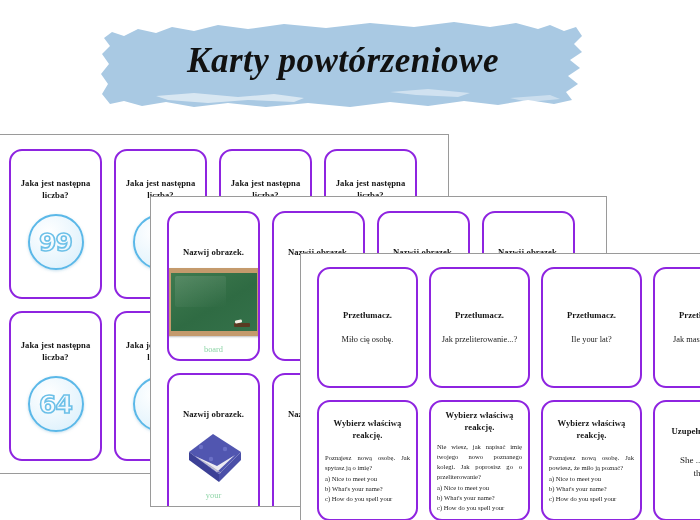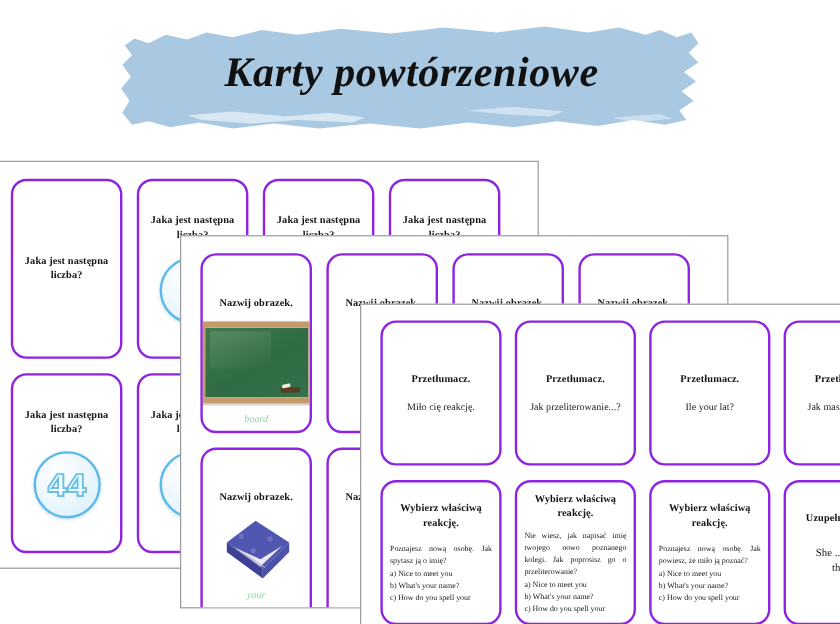--- a/index.html
+++ b/index.html
@@ -48,21 +48,21 @@
     display:flex;align-items:center;justify-content:center;
     box-shadow:0 1px 3px rgba(90,160,200,.35);
   }
   .bubble span{
     font-family:"DejaVu Sans", sans-serif;font-weight:700;font-size:25px;
     color:transparent;-webkit-text-stroke:1.6px #6cc0e8;
     letter-spacing:-1px;line-height:1;
   }
 
   
-  .pic-label{font-size:8.4px;color:#8fd5a8;font-family:"Liberation Serif",serif;font-style:italic;}
+  .pic-label{font-size:8.4px;color:#8fd5a8;font-family:"Liberation Serif",serif;}
 
   
   .blackboard{
     width:86px;height:58px;border:5px solid #c49a6c;border-radius:3px;
     background:linear-gradient(150deg,#3f7a4f 0%,#2f6b43 55%,#34714a 100%);
     position:relative;box-shadow:0 1px 2px rgba(0,0,0,.25);
   }
   .bb-shine{position:absolute;left:4px;top:3px;width:60%;height:55%;
     background:linear-gradient(160deg,rgba(255,255,255,.13),rgba(255,255,255,0));
     border-radius:2px;}
@@ -99,20 +99,23 @@
       <path d="M412,84 L452,81 L462,85 L430,88 Z" fill="#ffffff" opacity=".4"></path>
     </svg>
     <div class="banner-title">Karty powtórzeniowe</div>
   </div>
 
   <div class="sheet" id="sheet1">
 
     <div class="row" style="left:16px;top:14px;gap:12px;">
       <div class="card" style="width:93px;height:150px;justify-content:center;gap:13px;">
         <div class="card-title">Jaka jest następna liczba?</div>
+        <div class="bubble">
+          <span>99</span>
+        </div>
       </div>
       <div class="card" style="width:93px;height:150px;justify-content:center;gap:13px;">
         <div class="card-title">Jaka jest następna liczba?</div>
         <div class="bubble">
           <span></span>
         </div>
       </div>
       <div class="card" style="width:93px;height:150px;justify-content:center;gap:13px;">
         <div class="card-title">Jaka jest następna liczba?</div>
         <div class="bubble">
@@ -124,21 +127,21 @@
         <div class="bubble">
           <span></span>
         </div>
       </div>
     </div>
 
     <div class="row" style="left:16px;top:176px;gap:12px;">
       <div class="card" style="width:93px;height:150px;justify-content:center;gap:13px;">
         <div class="card-title">Jaka jest następna liczba?</div>
         <div class="bubble">
-          <span>44</span>
+          <span>64</span>
         </div>
       </div>
       <div class="card" style="width:93px;height:150px;justify-content:center;gap:13px;">
         <div class="card-title">Jaka jest następna liczba?</div>
         <div class="bubble">
           <span></span>
         </div>
       </div>
       <div class="card" style="width:93px;height:150px;justify-content:center;gap:13px;">
         <div class="card-title">Jaka jest następna liczba?</div>
@@ -229,21 +232,21 @@
         <div class="pic-label"></div>
       </div>
     </div>
   </div>
 
   <div class="sheet" id="sheet3">
 
     <div class="row" style="left:16px;top:13px;gap:11px;">
       <div class="card" style="width:101px;height:121px;justify-content:center;gap:12px;">
         <div class="card-title">Przetłumacz.</div>
-        <div class="card-sub">Miło cię reakcję.</div>
+        <div class="card-sub">Miło cię osobę.</div>
       </div>
       <div class="card" style="width:101px;height:121px;justify-content:center;gap:12px;">
         <div class="card-title">Przetłumacz.</div>
         <div class="card-sub">Jak przeliterowanie...?</div>
       </div>
       <div class="card" style="width:101px;height:121px;justify-content:center;gap:12px;">
         <div class="card-title">Przetłumacz.</div>
         <div class="card-sub">Ile your lat?</div>
       </div>
       <div class="card" style="width:101px;height:121px;justify-content:center;gap:12px;">

